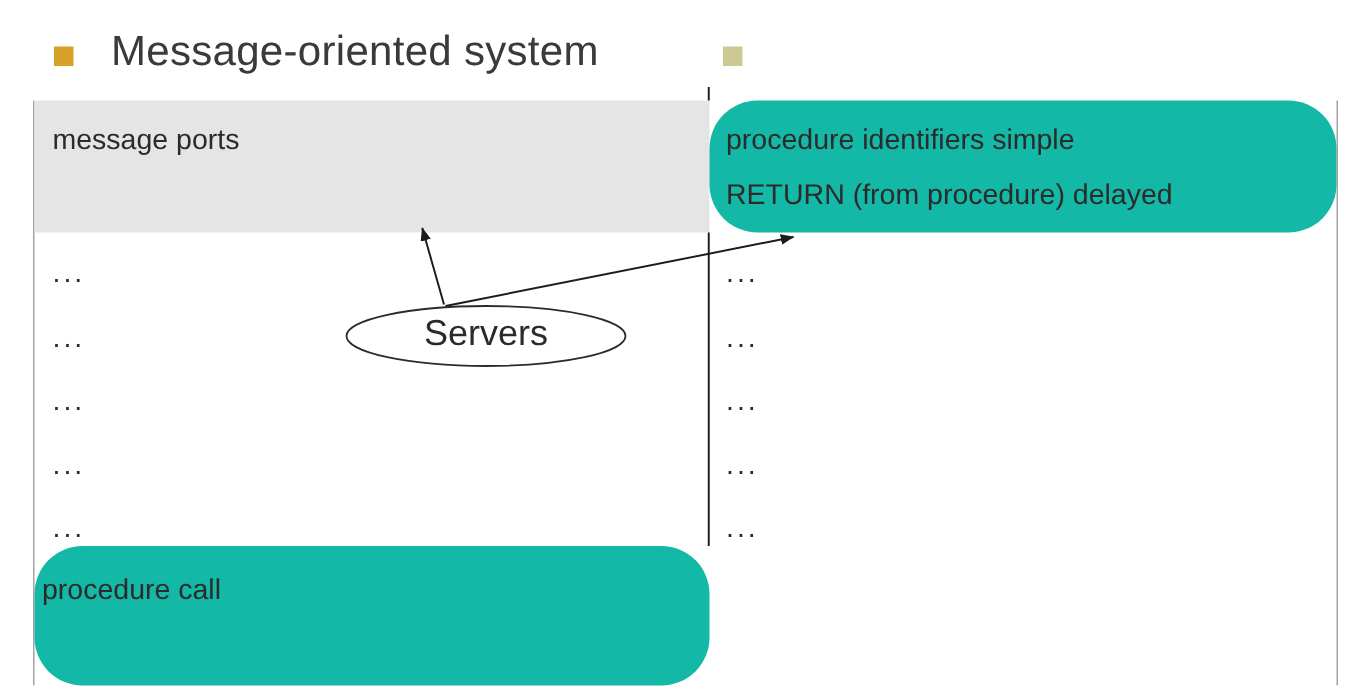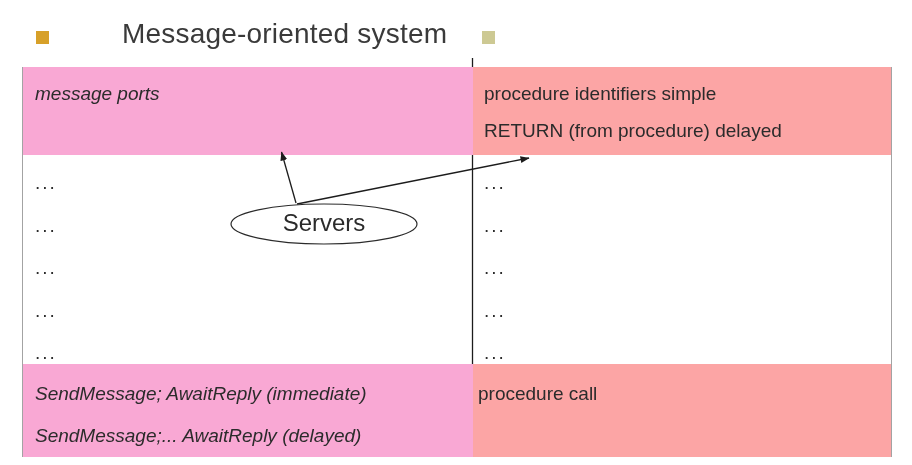--- a/index.html
+++ b/index.html
@@ -6,34 +6,34 @@
   .stage{
     position:relative;width:912px;height:465px;background:#fff;overflow:hidden;
     font-family:"Liberation Sans","DejaVu Sans",sans-serif;
   }
   
   .bullet{position:absolute;width:13px;height:13px;top:31px;}
   .bullet.orange{background:#d7a029;left:36px;}
   .bullet.khaki{background:#cdc993;left:482px;}
   .title{
     position:absolute;top:15px;font-size:28px;line-height:37px;color:#3a3a3a;
-    white-space:nowrap;letter-spacing:0.2px;margin-left:48px;
+    white-space:nowrap;letter-spacing:0.2px;
   }
   .title.left{left:74px;}
   .title.right{left:518px;}
   
   .tbl{
     position:absolute;left:22px;top:67px;width:868px;height:390px;
     display:grid;grid-template-columns:450px 1fr;grid-template-rows:88px 209px 93px;
     border-left:1px solid #a3a3a3;border-right:1px solid #a3a3a3;
     box-sizing:content-box;
   }
   .cell{font-size:19px;color:#2b2b2b;overflow:hidden;}
-  .bg-orange{background:#f9a8d4;font-style:italic;}
-  .bg-khaki{background:#fca5a5;}
+  .bg-orange{background:#e5e5e5;}
+  .bg-khaki{background:#14b8a6;border-radius:32px;}
   .hdr{padding:8px 10px 0 12px;line-height:37px;}
   .hdr.r{padding-left:11px;}
   .mid{padding:7px 10px 0 12px;line-height:42.5px;background:transparent;}
   .mid.r{padding-left:11px;}
   .mid .row{letter-spacing:2px;}
   .ftr{padding:9px 10px 0 12px;line-height:42px;}
   .ftr.r{padding-left:5px;}
   .line{white-space:nowrap;}
   
   .overlay{position:absolute;left:0;top:0;width:912px;height:465px;pointer-events:none;}
@@ -69,24 +69,20 @@
       <div class="row">...</div>
     </div>
     <div class="cell mid r">
       <div class="row">...</div>
       <div class="row">...</div>
       <div class="row">...</div>
       <div class="row">...</div>
       <div class="row">...</div>
     </div>
 
-    <div class="cell ftr bg-orange">
-      <div class="line">SendMessage; AwaitReply (immediate)</div>
-      <div class="line">SendMessage;... AwaitReply (delayed)</div>
-    </div>
     <div class="cell ftr r bg-khaki">
       <div class="line">procedure call</div>
     </div>
   </div>
 
   <svg class="overlay" width="912" height="465" viewBox="0 0 912 465" xmlns="http://www.w3.org/2000/svg">
     <defs>
       <marker id="arrowhead" markerWidth="10" markerHeight="8" refX="8.5" refY="3.5" orient="auto" markerUnits="userSpaceOnUse">
         <path d="M0,0 L9,3.5 L0,7 Z" fill="#1c1c1c"></path>
       </marker>

